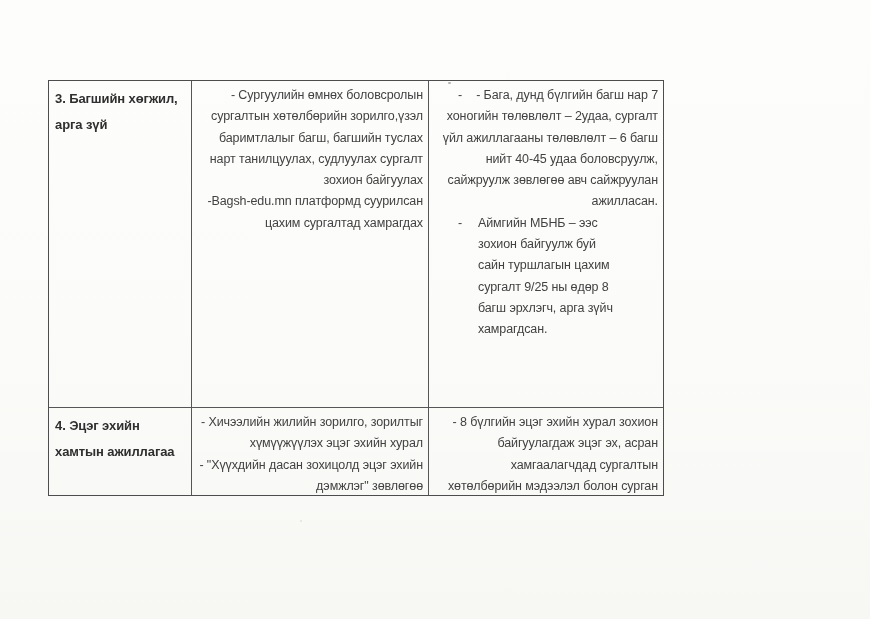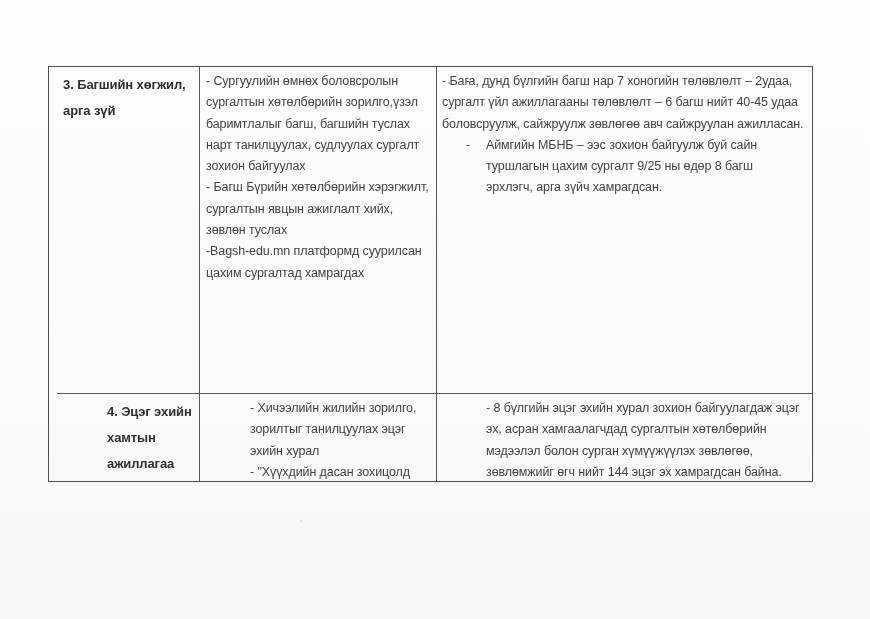--- a/index.html
+++ b/index.html
@@ -6,88 +6,86 @@
   body{
     width:870px;height:619px;
     font-family:"Liberation Sans",sans-serif;
     background:#fbfbf9;
   }
   .page{
     position:relative;width:870px;height:619px;overflow:hidden;
     background:linear-gradient(180deg,#fdfdfc 0%,#fbfbf9 55%,#f7f7f4 100%);
   }
   .doc-table{
-    position:absolute;left:48px;top:66px;width:765px;height:416px;
+    position:absolute;left:48px;top:80px;width:616px;height:416px;
     box-sizing:border-box;
     display:grid;
     grid-template-columns:143px 237px 1fr;
     grid-template-rows:327px 1fr;
     border:1.5px solid #4d4d4d;
     color:#424242;
     font-size:12.5px;
     line-height:21.3px;
     letter-spacing:-0.1px;
     filter:blur(0.22px);
-    padding-left:8px;
   }
   .cell{
     box-sizing:border-box;
     padding:4px 5px 0 6px;
     border-right:1.4px solid #565656;
     border-bottom:1.4px solid #565656;
     overflow:hidden;
   }
   .cell.last-col{border-right:none;}
-  .cell.last-row{border-bottom:none;margin-left:44px;}
+  .cell.last-row{border-bottom:none;}
   .title-cell{
     font-weight:bold;color:#2f2f2f;
     font-size:13px;line-height:26px;
     padding-top:5px;
   }
-  .plan-cell p, .result-cell p{margin:0;}
+  .plan-cell p, .result-cell p{margin:0;text-align:right;}
   .result-cell{padding-left:5px;padding-right:5px;}
   .bullet{position:relative;padding-left:44px;padding-right:34px;}
   .bullet .dash{position:absolute;left:24px;top:0;}
   .speck{position:absolute;background:#6e6e6e;border-radius:50%;opacity:.55;}
   .speck.s1{left:448px;top:82px;width:3px;height:2px;}
   .speck.s2{left:300px;top:520px;width:2px;height:2px;opacity:.18;}
 </style>
 </head>
 <body>
 
 <div class="page">
   <div class="doc-table">
 
     <div class="cell title-cell">
       <div>3. Багшийн хөгжил, арга зүй</div>
     </div>
 
     <div class="cell plan-cell">
       <p>- Сургуулийн өмнөх боловсролын сургалтын хөтөлбөрийн зорилго,үзэл баримтлалыг багш, багшийн туслах нарт танилцуулах, судлуулах сургалт зохион байгуулах</p>
-      <p>- Багш Бүрийн хөтөлбөрийн хэрэгжилт, сургалтын явцын ажиглалт хийх, зөвлөн туслах</p>
       <p>-Bagsh-edu.mn платформд суурилсан цахим сургалтад хамрагдах</p>
     </div>
 
     <div class="cell last-col result-cell">
       <div class="bullet">
         <span class="dash">-</span>
       </div>
       <p>- Бага, дунд бүлгийн багш нар 7 хоногийн төлөвлөлт – 2удаа, сургалт үйл ажиллагааны төлөвлөлт – 6 багш нийт 40-45 удаа боловсруулж, сайжруулж зөвлөгөө авч сайжруулан ажилласан.</p>
       <div class="bullet">
         <span class="dash">-</span>
         <span>Аймгийн МБНБ – ээс зохион байгуулж буй сайн туршлагын цахим сургалт 9/25 ны өдөр 8 багш эрхлэгч, арга зүйч хамрагдсан.</span>
       </div>
     </div>
 
     <div class="cell last-row title-cell">
       <div>4. Эцэг эхийн хамтын ажиллагаа</div>
     </div>
 
     <div class="cell last-row plan-cell">
-      <p>- Хичээлийн жилийн зорилго, зорилтыг танилцуулах эцэг эхийн хурал</p>
+      <p>- Хичээлийн жилийн зорилго, зорилтыг хүмүүжүүлэх эцэг эхийн хурал</p>
       <p>- "Хүүхдийн дасан зохицолд эцэг эхийн дэмжлэг" зөвлөгөө</p>
     </div>
 
     <div class="cell last-col last-row result-cell">
       <p>- 8 бүлгийн эцэг эхийн хурал зохион байгуулагдаж эцэг эх, асран хамгаалагчдад сургалтын хөтөлбөрийн мэдээлэл болон сурган хүмүүжүүлэх зөвлөгөө, зөвлөмжийг өгч нийт 144 эцэг эх хамрагдсан байна.</p>
     </div>
 
   </div>
 
   <div class="speck s1"></div>

